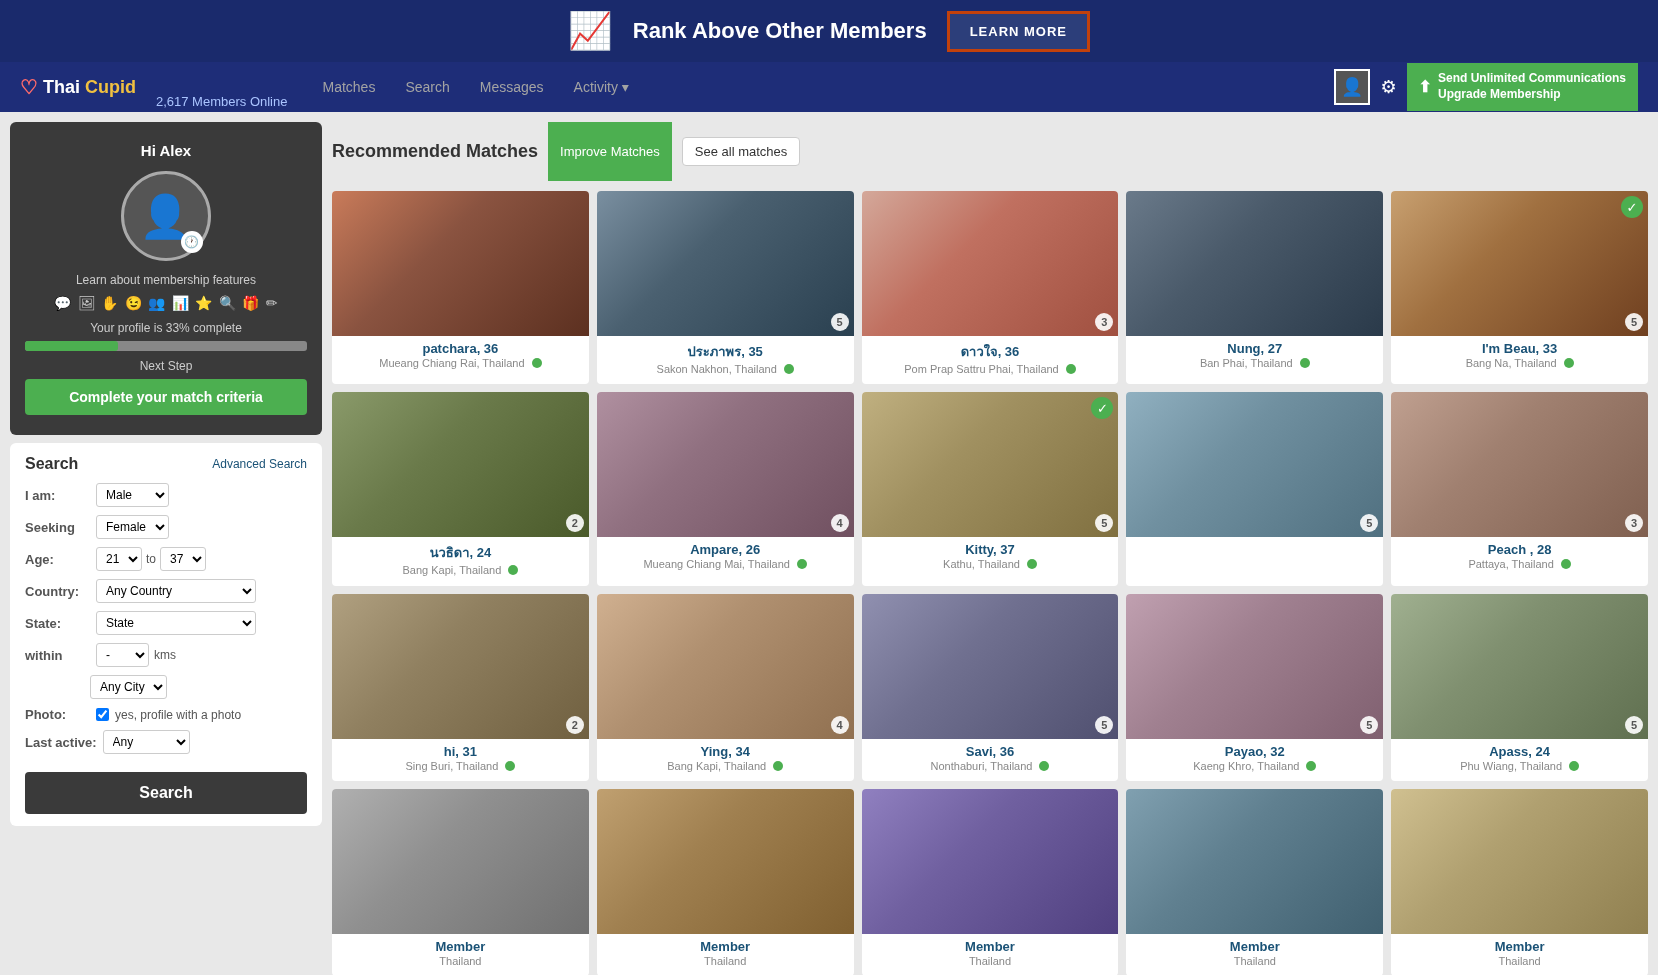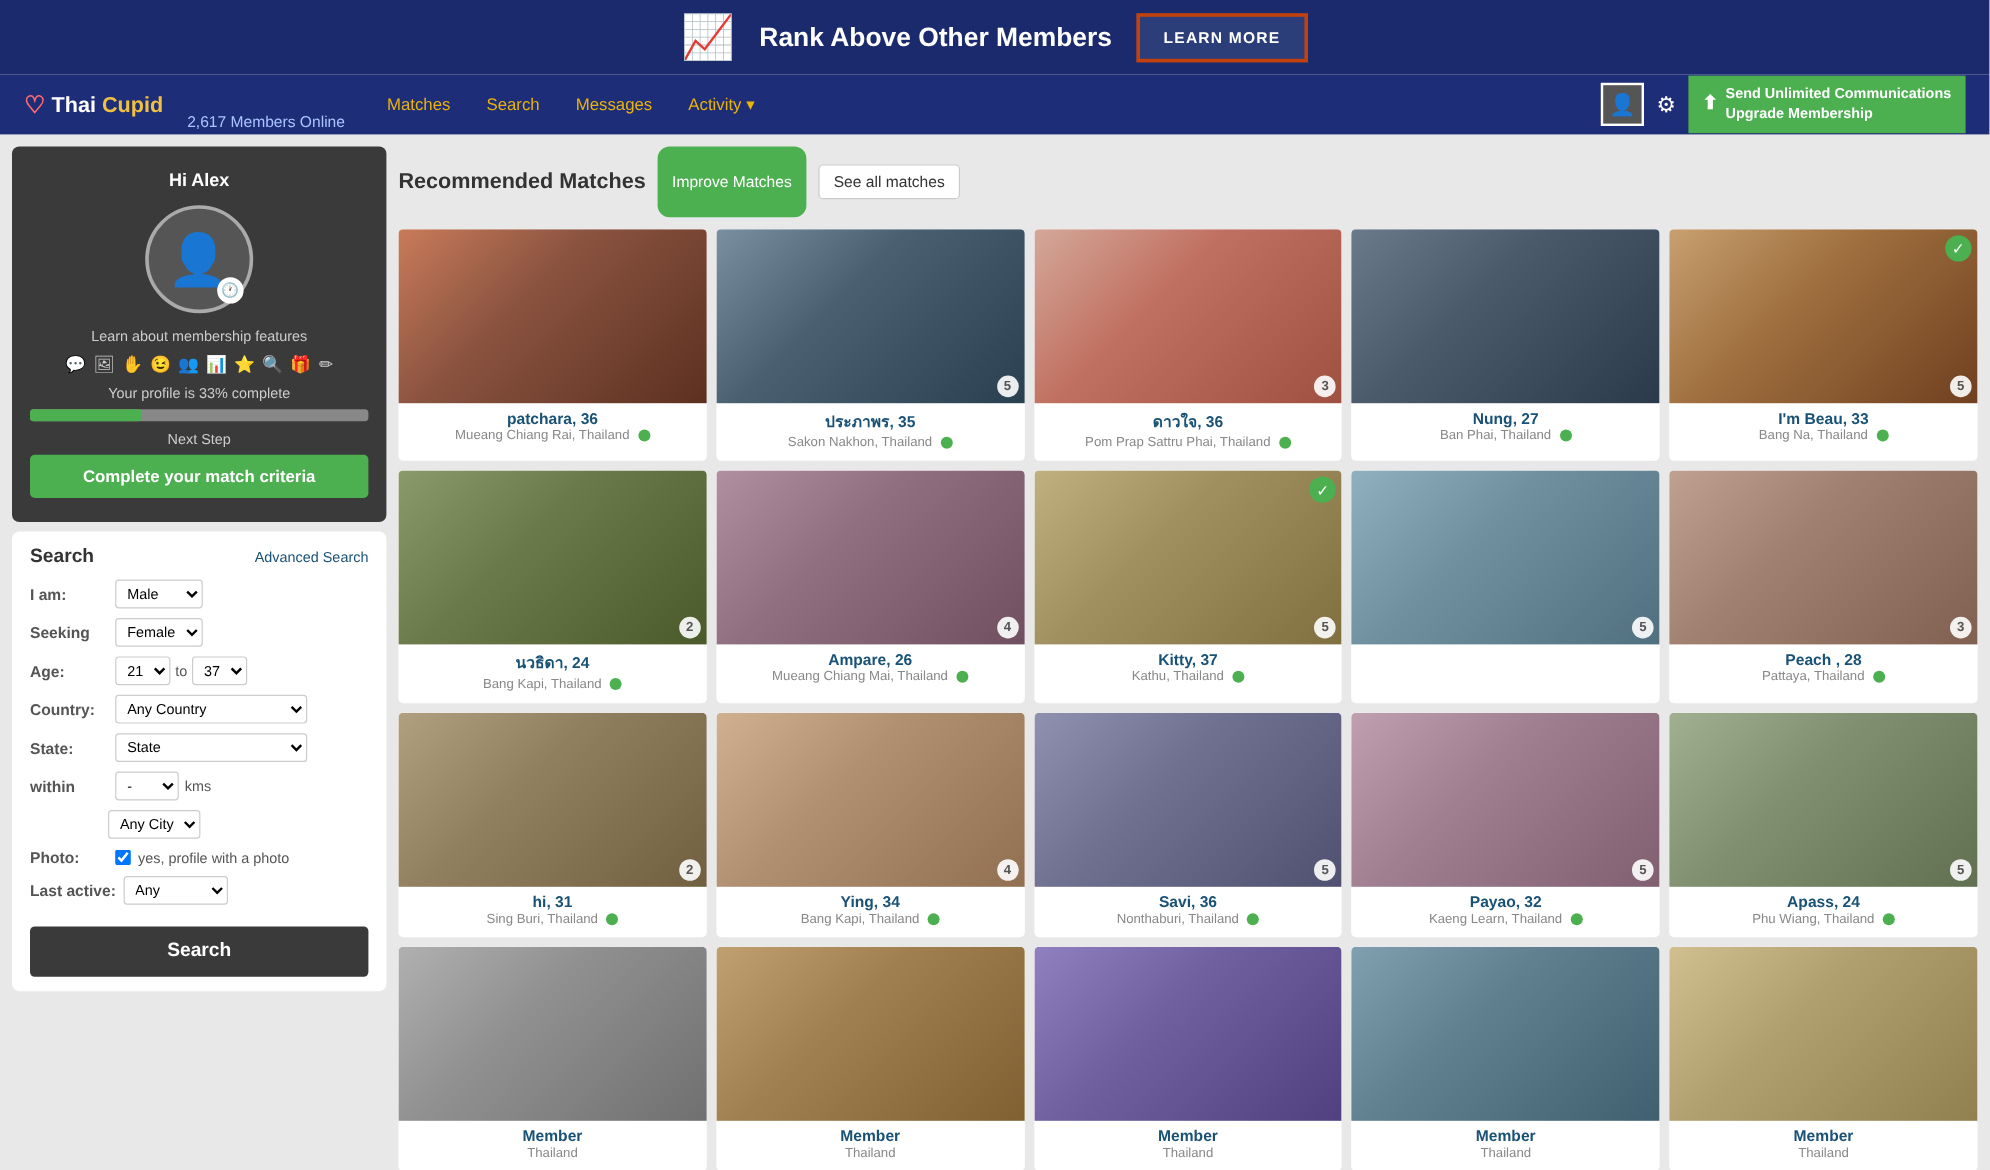--- a/index.html
+++ b/index.html
@@ -44,21 +44,21 @@
       font-size: 18px;
       font-weight: bold;
       margin-right: 20px;
     }
     .logo-heart { color: #ff6b6b; font-size: 20px; }
     .logo-thai { color: white; }
     .logo-cupid { color: #f0c040; }
     .members-online { color: #aac4ff; font-size: 13px; margin-right: 20px; margin-top: 28px; }
     .nav-links { display: flex; gap: 0; flex: 1; }
     .nav-link {
-      color: #eab308;
+      color: #a3a3a3;
       text-decoration: none;
       padding: 0 15px;
       height: 50px;
       display: flex;
       align-items: center;
       font-size: 14px;
       cursor: pointer;
     }
     .nav-right { display: flex; align-items: center; gap: 10px; margin-left: auto; }
     .avatar-box {
@@ -201,21 +201,21 @@
       gap: 10px;
       margin-bottom: 10px;
     }
     .matches-title { font-size: 18px; font-weight: bold; color: #333; }
     .improve-btn {
       background: #4caf50;
       color: white;
       border: none;
       padding: 22px 12px;
       font-size: 13px;
-      border-radius: 10px;
+      border-radius: 0;
       cursor: pointer;
     }
     .see-all-btn {
       background: white;
       color: #333;
       border: 1px solid #ccc;
       padding: 6px 12px;
       font-size: 13px;
       border-radius: 4px;
       cursor: pointer;
@@ -648,21 +648,21 @@
     </div>
   </div>
         <div class="match-card">
     <div class="match-photo photo-14">
 
       <div class="match-badge">5</div>
     </div>
     <div class="match-info">
       <div class="match-name">Payao, 32</div>
       <div class="match-location-row">
-        <span class="match-location">Kaeng Learn, Thailand</span>
+        <span class="match-location">Kaeng Khro, Thailand</span>
         <span class="online-dot"></span>
       </div>
     </div>
   </div>
         <div class="match-card">
     <div class="match-photo photo-15">
 
       <div class="match-badge">5</div>
     </div>
     <div class="match-info">

